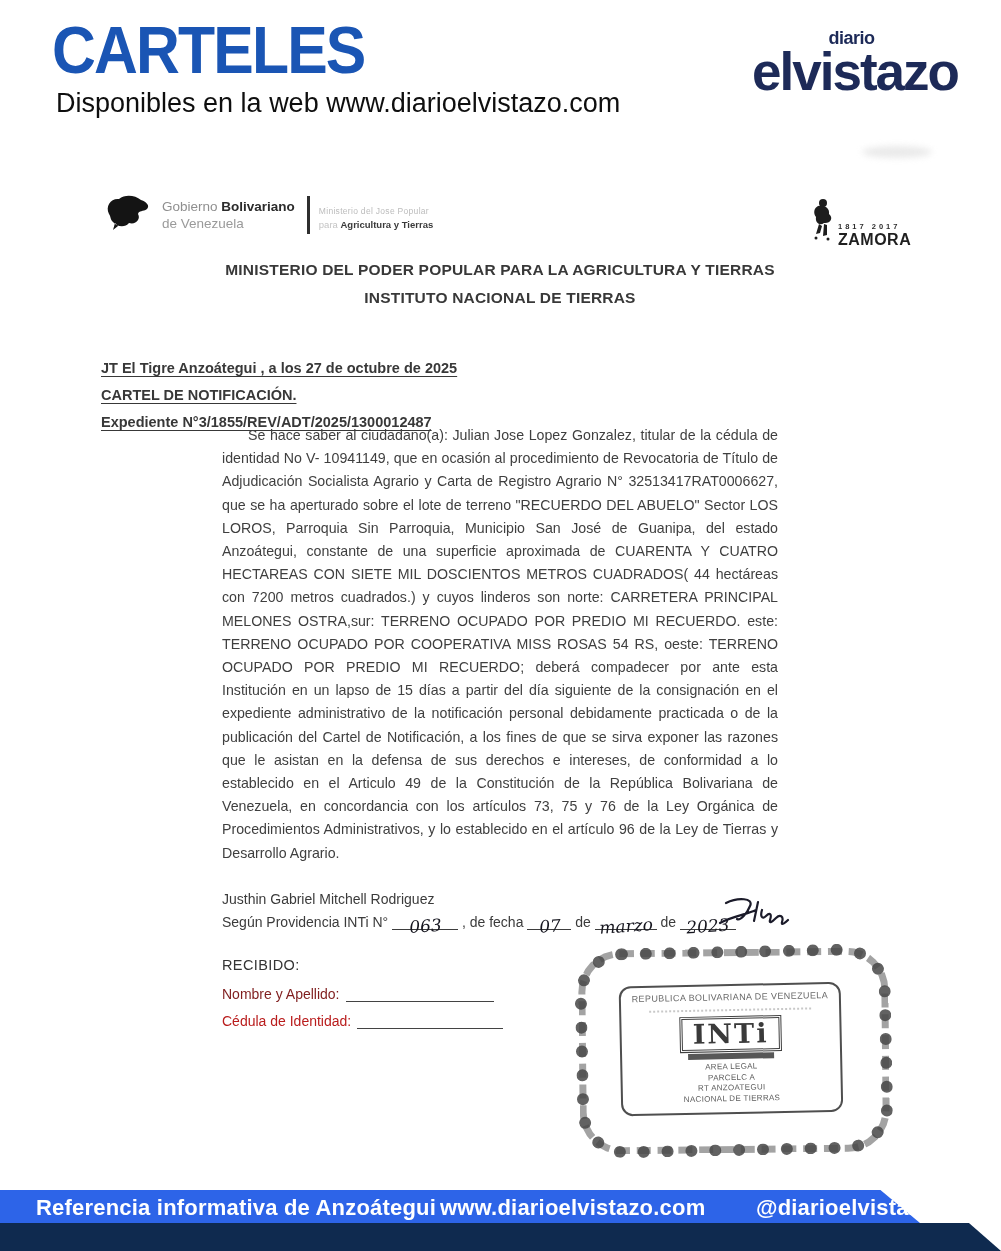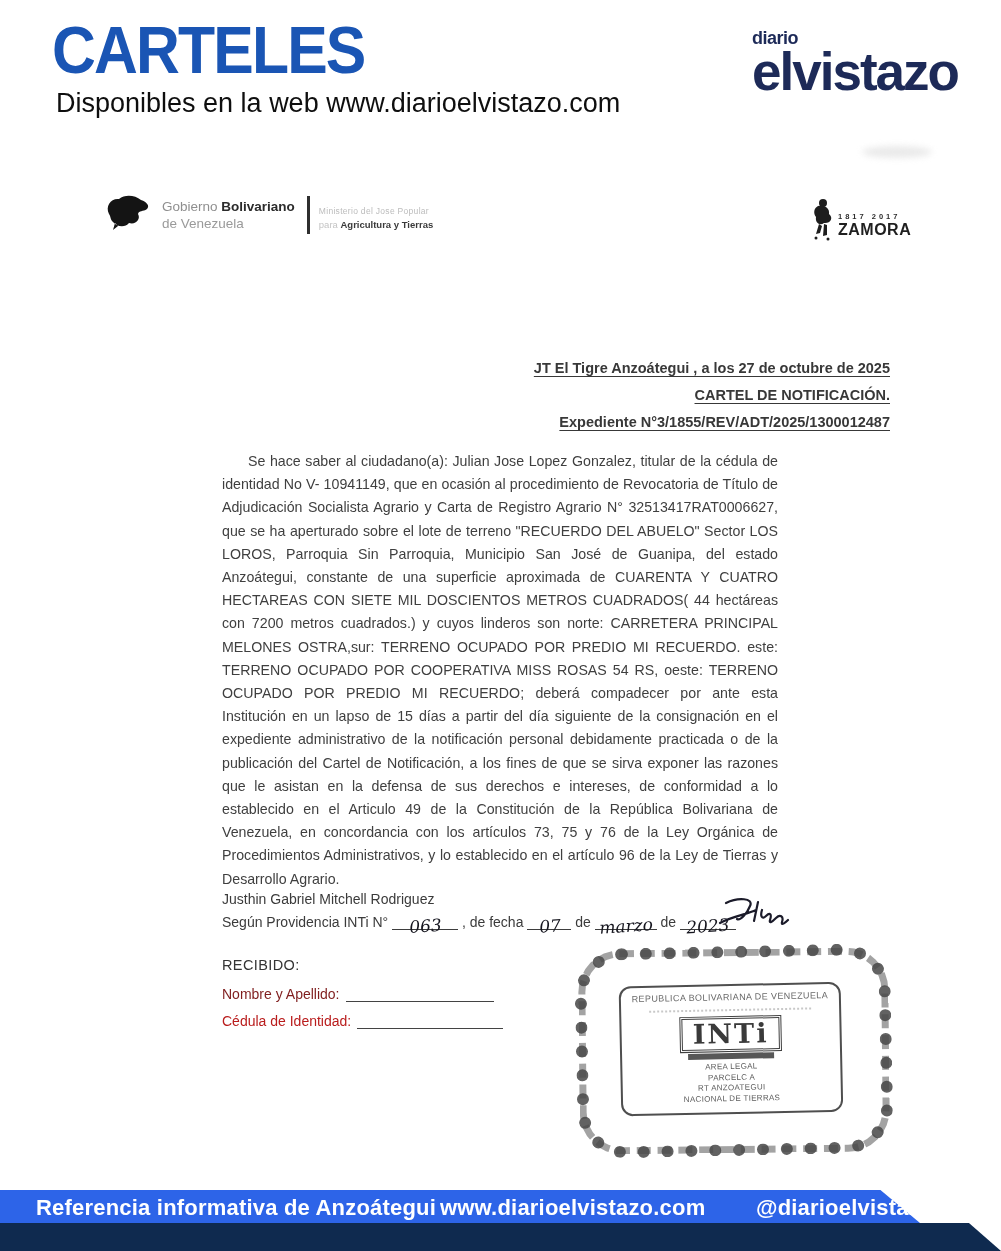--- a/index.html
+++ b/index.html
@@ -4,52 +4,52 @@
 <style>
   html,body{margin:0;padding:0;background:#ffffff;}
   #page{position:relative;width:1001px;height:1251px;background:#ffffff;overflow:hidden;
         font-family:"Liberation Sans",sans-serif;}
 
   
   .masthead-title{position:absolute;left:52px;top:12px;font-size:66px;font-weight:800;
         color:#1a55b4;letter-spacing:-2px;transform:scaleX(.92);transform-origin:left top;
         font-family:"Liberation Sans",sans-serif;}
   .masthead-sub{position:absolute;left:56px;top:88px;font-size:27px;color:#0e0e0e;}
-  .brand{position:absolute;left:752px;top:28px;width:205px;text-align:left;color:#1d2a58;}
+  .brand{position:absolute;left:752px;top:28px;width:205px;text-align:center;color:#1d2a58;}
   .brand-top{display:block;font-size:18px;font-weight:800;letter-spacing:-.5px;padding-right:6px;}
   .brand-name{display:block;font-size:53px;font-weight:700;letter-spacing:-2px;margin-top:-8px;}
 
   
   .doc{position:absolute;left:0;top:0;width:1001px;color:#3c3c3c;}
   .smudge{position:absolute;left:862px;top:146px;width:70px;height:12px;background:#d9d9d9;
         border-radius:50%;filter:blur(3px);opacity:.55;}
 
   .lh-left{position:absolute;left:103px;top:192px;display:flex;align-items:center;}
   .gov-text{margin-left:9px;line-height:16px;}
   .gov-l1{font-size:13.5px;color:#8f8f8f;}
   .gov-l1 b{color:#2b2b2b;font-weight:800;margin-top:24px;}
   .gov-l2{font-size:13.5px;color:#9a9a9a;}
   .lh-divider{width:3px;height:38px;background:#2f2f2f;margin:0 9px 0 12px;}
   .ministry{line-height:12px;padding-top:3px;}
   .min-l1{font-size:8.5px;color:#bcbcbc;letter-spacing:.3px;}
   .min-l2{font-size:9.5px;color:#c4c4c4;}
   .min-l2 b{color:#3a3a3a;font-weight:800;}
 
-  .zamora{position:absolute;left:810px;top:196px;display:flex;align-items:center;}
+  .zamora{position:absolute;left:810px;top:196px;display:flex;align-items:flex-end;}
   .zam-text{margin-left:2px;line-height:13px;}
   .zam-years{font-size:7.5px;font-weight:800;color:#2d2d2d;letter-spacing:3px;}
   .zam-name{font-size:16px;font-weight:900;color:#1f1f1f;letter-spacing:.5px;}
 
   .headings{position:absolute;left:95px;top:256px;width:810px;text-align:center;
         font-weight:700;font-size:15.5px;line-height:27.5px;color:#383838;letter-spacing:.2px;}
-  .dateblock{position:absolute;left:80px;top:355px;width:810px;text-align:right;
+  .dateblock{position:absolute;left:101px;top:355px;width:810px;text-align:left;
         font-weight:700;font-size:14.5px;line-height:27px;color:#383838;}
   .dateblock .u{text-decoration:underline;text-underline-offset:3px;}
 
-  .bodytext{position:absolute;left:222px;top:450px;width:556px;text-align:justify;
+  .bodytext{position:absolute;left:222px;top:424px;width:556px;text-align:justify;
         text-indent:26px;font-size:14.2px;line-height:23.2px;color:#3f3f3f;}
 
   .signer{position:absolute;left:222px;top:891px;font-size:14px;color:#3b3b3b;}
   .providencia{position:absolute;left:222px;top:913px;font-size:14px;color:#3b3b3b;white-space:nowrap;}
   .blank{display:inline-block;border-bottom:1.6px solid #3d3d3d;text-align:center;
         height:16px;vertical-align:bottom;}
   .w70{width:66px;} .w46{width:44px;} .w64{width:62px;} .w58{width:56px;}
   .hand{display:inline-block;font-family:"DejaVu Serif",serif;font-style:italic;
         font-size:17px;color:#16161f;transform:rotate(-4deg) translateY(3px);}
   .sig-scribble{position:absolute;left:712px;top:893px;}
@@ -123,20 +123,22 @@
             <circle cx="18" cy="43" r="1.5" fill="#1d1d1d"></circle>
         </svg>
       </span>
       <span class="zam-text">
         <span class="zam-years">1817 2017</span><br>
         <span class="zam-name">ZAMORA</span>
       </span>
     </div>
 
     <div class="headings">
+      <div>MINISTERIO DEL PODER POPULAR PARA LA AGRICULTURA Y TIERRAS</div>
+      <div>INSTITUTO NACIONAL DE TIERRAS</div>
     </div>
 
     <div class="dateblock">
       <div><span class="u">JT El Tigre Anzoátegui , a los 27 de octubre de 2025</span></div>
       <div><span class="u">CARTEL DE NOTIFICACIÓN.</span></div>
       <div><span class="u">Expediente N°3/1855/REV/ADT/2025/1300012487</span></div>
     </div>
 
     <div class="bodytext">Se hace saber al ciudadano(a): Julian Jose Lopez Gonzalez, titular de la cédula de identidad No V- 10941149, que en ocasión al procedimiento de Revocatoria de Título de Adjudicación Socialista Agrario y Carta de Registro Agrario N° 32513417RAT0006627, que se ha aperturado sobre el lote de terreno "RECUERDO DEL ABUELO" Sector LOS LOROS, Parroquia Sin Parroquia, Municipio San José de Guanipa, del estado Anzoátegui, constante de una superficie aproximada de CUARENTA Y CUATRO HECTAREAS CON SIETE MIL DOSCIENTOS METROS CUADRADOS( 44 hectáreas con 7200 metros cuadrados.) y cuyos linderos son norte: CARRETERA PRINCIPAL MELONES OSTRA,sur: TERRENO OCUPADO POR PREDIO MI RECUERDO. este: TERRENO OCUPADO POR COOPERATIVA MISS ROSAS 54 RS, oeste: TERRENO OCUPADO POR PREDIO MI RECUERDO; deberá compadecer por ante esta Institución en un lapso de 15 días a partir del día siguiente de la consignación en el expediente administrativo de la notificación personal debidamente practicada o de la publicación del Cartel de Notificación, a los fines de que se sirva exponer las razones que le asistan en la defensa de sus derechos e intereses, de conformidad a lo establecido en el Articulo 49 de la Constitución de la República Bolivariana de Venezuela, en concordancia con los artículos 73, 75 y 76 de la Ley Orgánica de Procedimientos Administrativos, y lo establecido en el artículo 96 de la Ley de Tierras y Desarrollo Agrario.</div>
 

